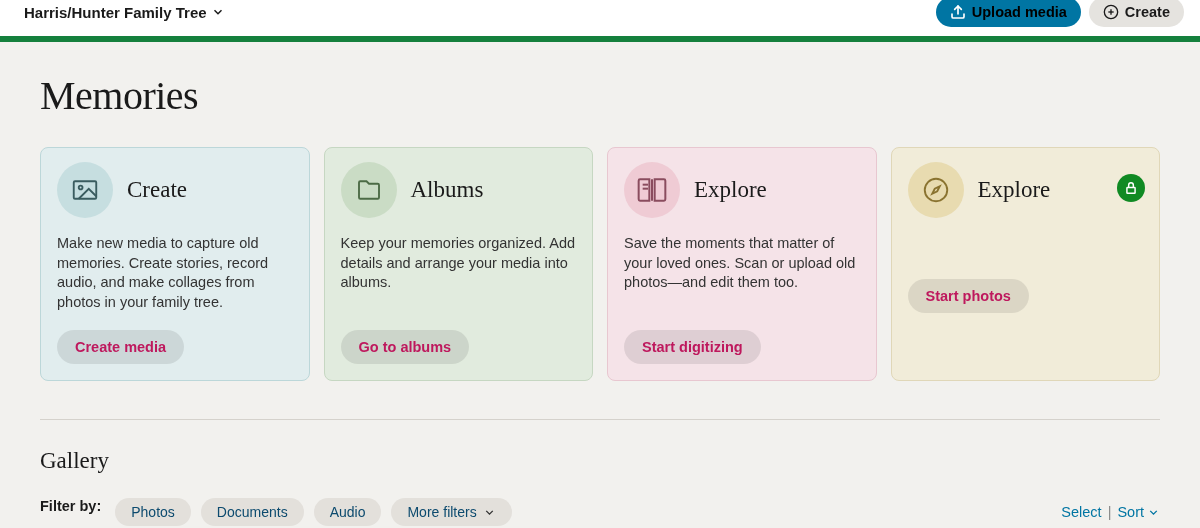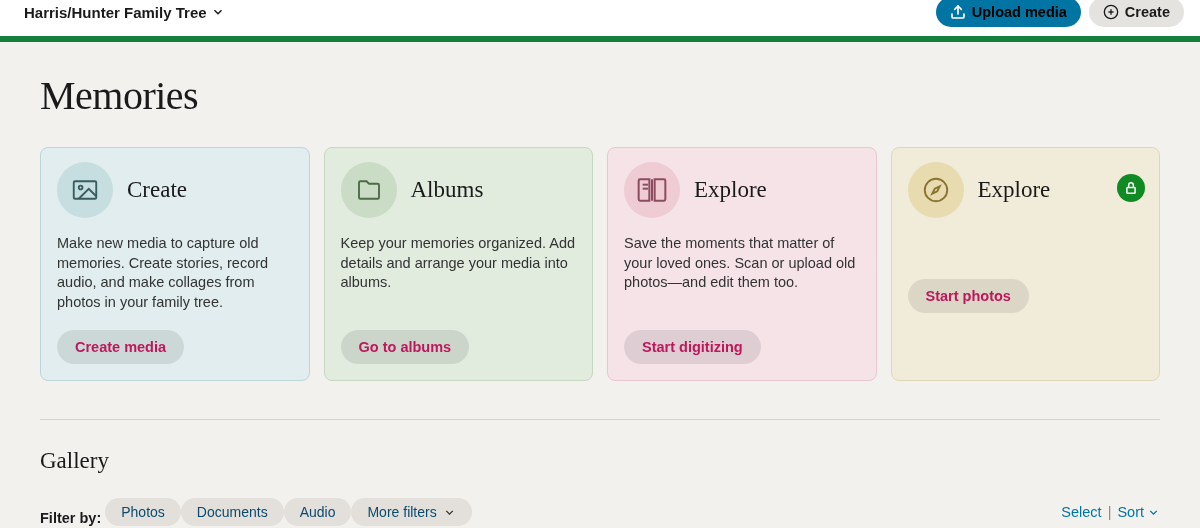--- a/index.html
+++ b/index.html
@@ -114,21 +114,21 @@
     display:flex;align-items:center;justify-content:center;
   }
   .divider { border:0; border-top:1px solid #d5d2cc; margin:0; }
   .gallery-section { margin-top: 28px; }
   .gallery-title {
     font-family: Georgia,"Times New Roman",serif;
     font-size:23px; font-weight:400;
     margin-bottom: 24px;
   }
   .gallery-bar { display:flex; align-items:center; justify-content:space-between; }
-  .filter-group { display:flex; align-items:flex-end; }
+  .filter-group { display:flex; align-items:flex-start; gap:10px; }
   .filter-label { font-weight:700; font-size:14.5px; margin-right:4px; }
   .chip {
     background:#e3e0db;
     border:none;
     border-radius:999px;
     font-size:14px;
     padding:6px 16px;
     cursor:pointer;
     color:#0c4a6e;
     display:inline-flex;

